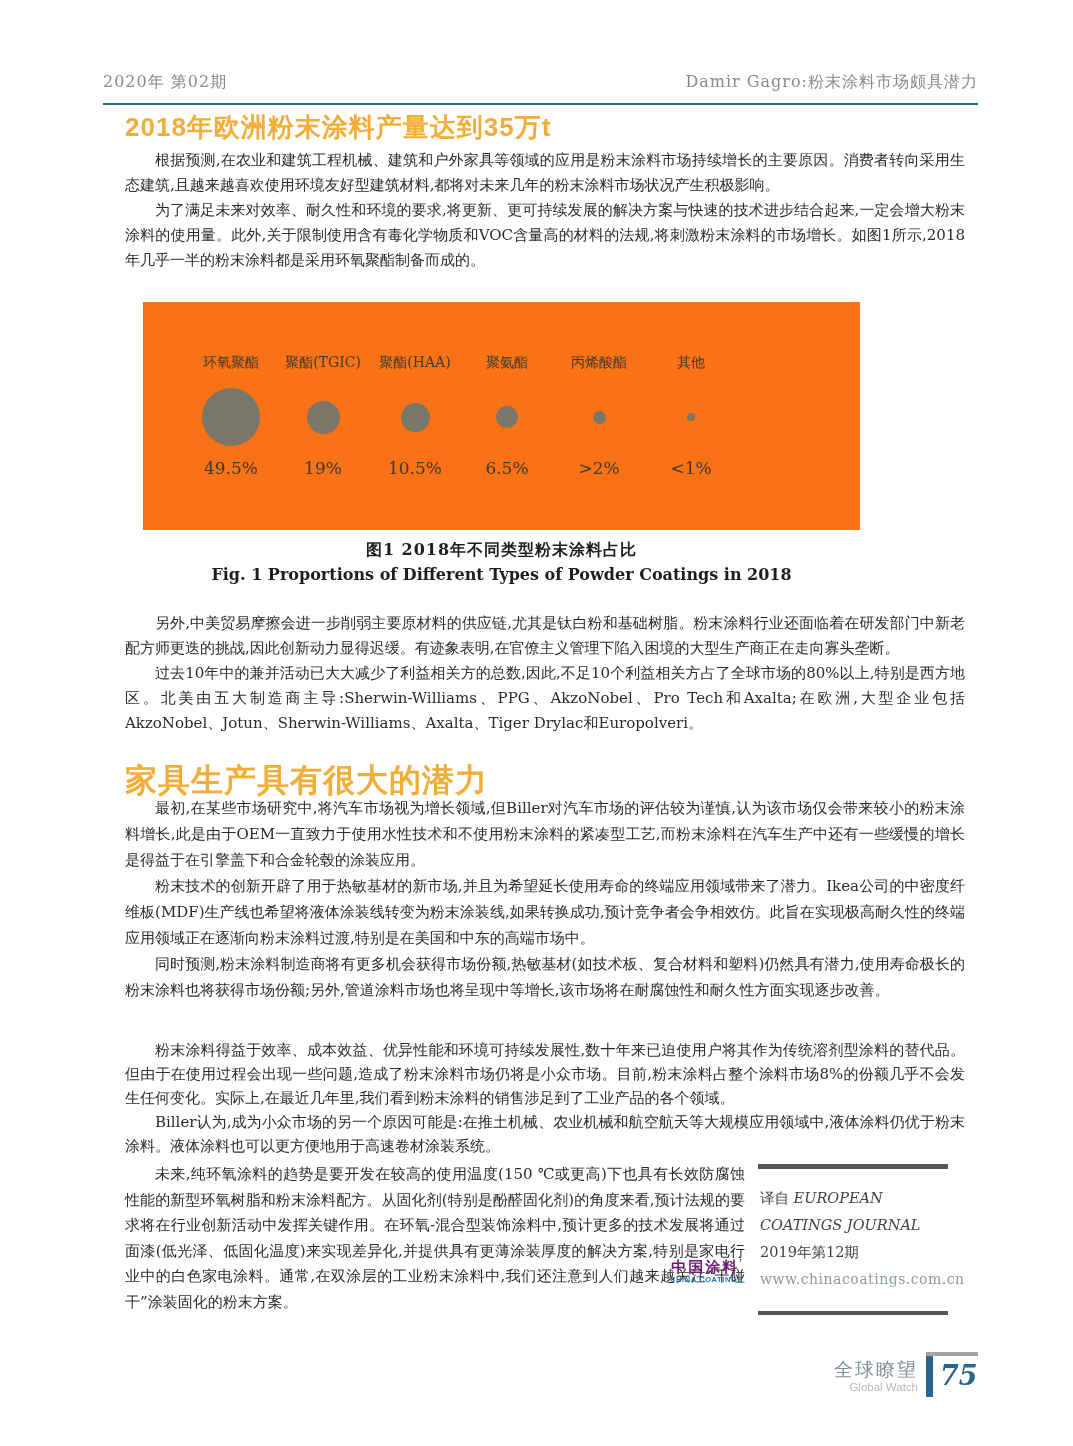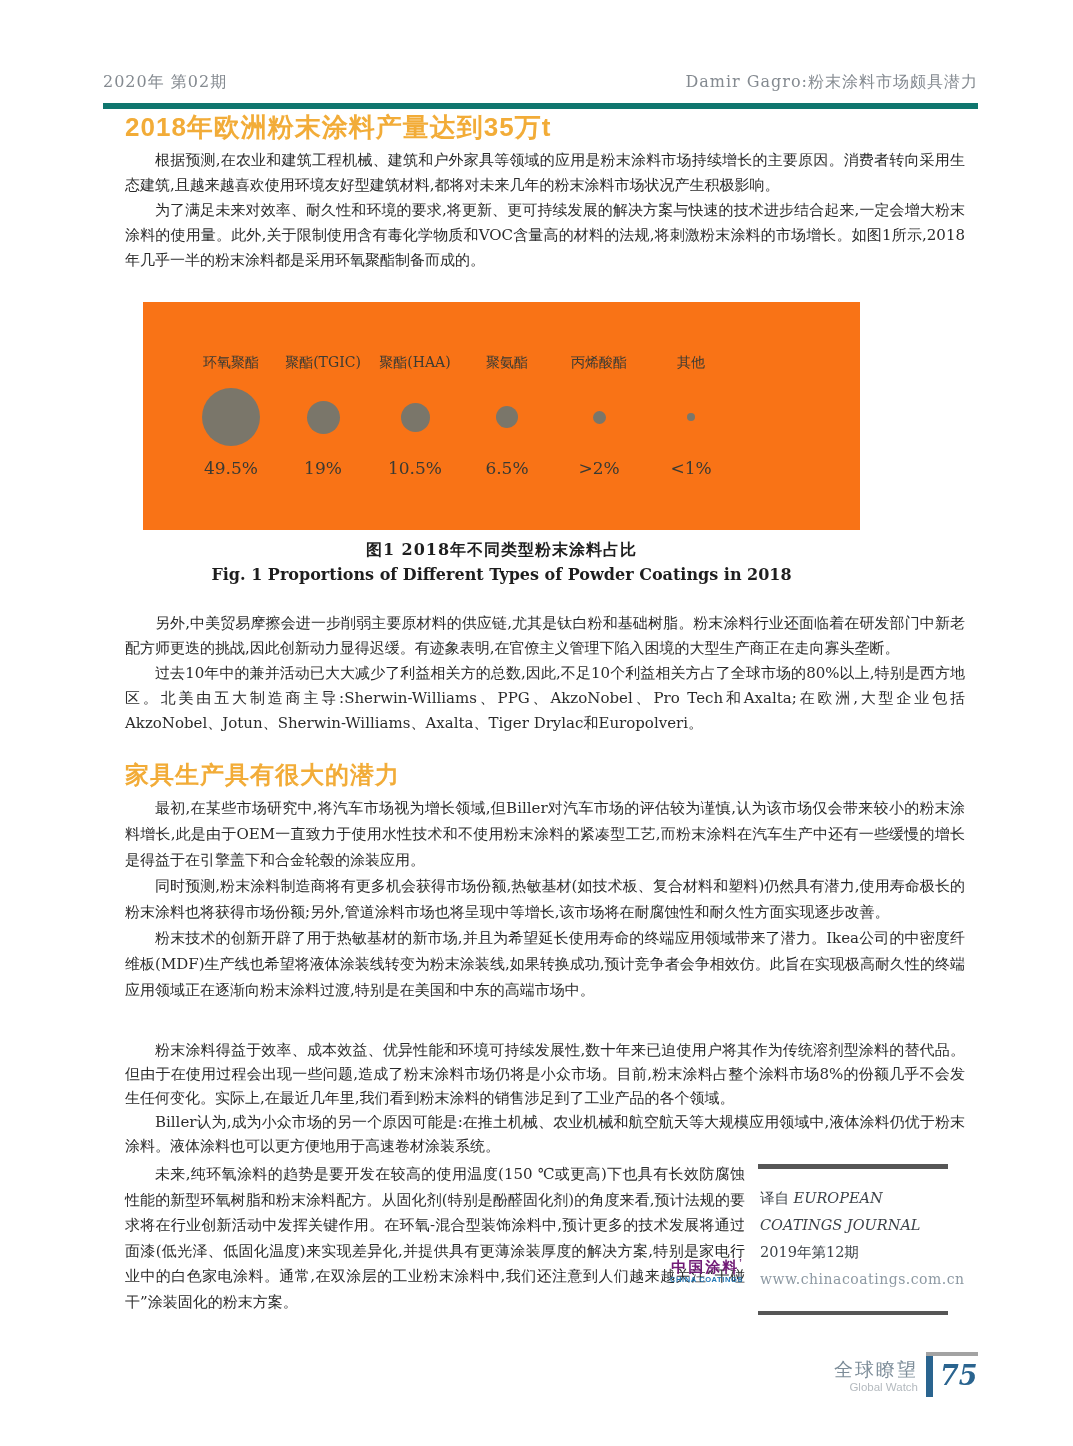--- a/index.html
+++ b/index.html
@@ -7,30 +7,30 @@
     position:relative; width:1073px; height:1446px; margin:0 auto;
     background:#ffffff;
     font-family:"DejaVu Serif","Liberation Serif",serif;
     color:#2b2b2b;
   }
   
   .hdr{
     position:absolute; left:103px; top:72px; width:875px;
     display:flex; justify-content:space-between; align-items:flex-end;
     font-size:16px; color:#848a90; letter-spacing:1px;
-    border-bottom:6px solid #0f766e; padding-bottom:10px;
+    border-bottom:2px solid #0f766e; padding-bottom:10px;
   }
   
   .h-gold{
     position:absolute; left:125px; margin:0;
     font-family:"Liberation Sans","DejaVu Sans",sans-serif;
     font-weight:bold; color:#F2AC38; letter-spacing:1px;
   }
   #h1{top:110px; font-size:26px;}
-  #h2{top:759px; font-size:24px;}
+  #h2{top:759px; font-size:32px;}
   #h3{top:1004px; font-size:24px;}
   
   .tblock{position:absolute; left:125px; width:840px;}
   .tblock p{
     margin:0; text-indent:2em; text-align:justify;
     font-size:15px; line-height:25px; color:#2b2b2b;
   }
   #intro{top:148px;}
   #postfig{top:611px;}
   #furniture{top:795px;}
@@ -165,22 +165,22 @@
 
   <div id="postfig" class="tblock">
     <p>另外,中美贸易摩擦会进一步削弱主要原材料的供应链,尤其是钛白粉和基础树脂。粉末涂料行业还面临着在研发部门中新老配方师更迭的挑战,因此创新动力显得迟缓。有迹象表明,在官僚主义管理下陷入困境的大型生产商正在走向寡头垄断。</p>
     <p>过去10年中的兼并活动已大大减少了利益相关方的总数,因此,不足10个利益相关方占了全球市场的80%以上,特别是西方地区。北美由五大制造商主导:Sherwin-Williams、PPG、AkzoNobel、Pro Tech和Axalta;在欧洲,大型企业包括AkzoNobel、Jotun、Sherwin-Williams、Axalta、Tiger Drylac和Europolveri。</p>
   </div>
 
   <h2 id="h2" class="h-gold">家具生产具有很大的潜力</h2>
 
   <div id="furniture" class="tblock">
     <p>最初,在某些市场研究中,将汽车市场视为增长领域,但Biller对汽车市场的评估较为谨慎,认为该市场仅会带来较小的粉末涂料增长,此是由于OEM一直致力于使用水性技术和不使用粉末涂料的紧凑型工艺,而粉末涂料在汽车生产中还有一些缓慢的增长是得益于在引擎盖下和合金轮毂的涂装应用。</p>
+    <p>粉末技术的创新开辟了用于热敏基材的新市场,并且为希望延长使用寿命的终端应用领域带来了潜力。Ikea公司的中密度纤维板(MDF)生产线也希望将液体涂装线转变为粉末涂装线,如果转换成功,预计竞争者会争相效仿。此旨在实现极高耐久性的终端应用领域正在逐渐向粉末涂料过渡,特别是在美国和中东的高端市场中。</p>
     <p>同时预测,粉末涂料制造商将有更多机会获得市场份额,热敏基材(如技术板、复合材料和塑料)仍然具有潜力,使用寿命极长的粉末涂料也将获得市场份额;另外,管道涂料市场也将呈现中等增长,该市场将在耐腐蚀性和耐久性方面实现逐步改善。</p>
-    <p>粉末技术的创新开辟了用于热敏基材的新市场,并且为希望延长使用寿命的终端应用领域带来了潜力。Ikea公司的中密度纤维板(MDF)生产线也希望将液体涂装线转变为粉末涂装线,如果转换成功,预计竞争者会争相效仿。此旨在实现极高耐久性的终端应用领域正在逐渐向粉末涂料过渡,特别是在美国和中东的高端市场中。</p>
   </div>
 
 
   <div id="niche" class="tblock">
     <p>粉末涂料得益于效率、成本效益、优异性能和环境可持续发展性,数十年来已迫使用户将其作为传统溶剂型涂料的替代品。但由于在使用过程会出现一些问题,造成了粉末涂料市场仍将是小众市场。目前,粉末涂料占整个涂料市场8%的份额几乎不会发生任何变化。实际上,在最近几年里,我们看到粉末涂料的销售涉足到了工业产品的各个领域。</p>
     <p>Biller认为,成为小众市场的另一个原因可能是:在推土机械、农业机械和航空航天等大规模应用领域中,液体涂料仍优于粉末涂料。液体涂料也可以更方便地用于高速卷材涂装系统。</p>
   </div>
 
   <div class="final">
     <div class="final-text">

